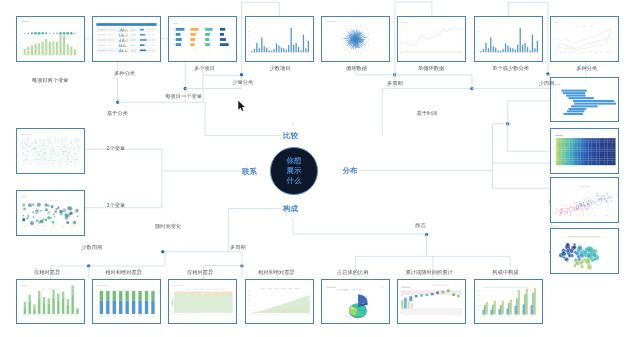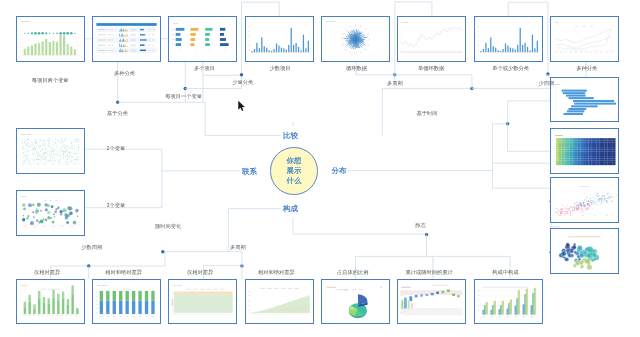--- a/index.html
+++ b/index.html
@@ -9,21 +9,21 @@
   -webkit-font-smoothing:antialiased;}
 #stage{position:relative;width:640px;height:337px;background:#fff;padding-left:28px;}
 svg.lines{position:absolute;left:0;top:0;width:640px;height:337px;overflow:visible;}
 .card{position:absolute;box-sizing:border-box;border:1px solid #4a7fc1;background:#fff;}
 .card>svg{display:block;width:100%;height:100%;}
 .cap{position:absolute;font-size:5.25px;line-height:1;color:#555;white-space:nowrap;
   transform:translateX(-50%);letter-spacing:0;}
 .nlbl{position:absolute;font-size:5.25px;line-height:1;color:#5f5f5f;white-space:nowrap;
   letter-spacing:0;}
 .hub{position:absolute;box-sizing:border-box;border:0.9px solid #5588c8;border-radius:50%;
-  background:#fef9c3;display:flex;flex-direction:column;align-items:center;justify-content:center;}
+  background:#0f172a;display:flex;flex-direction:column;align-items:center;justify-content:center;}
 .hub div{font-size:7.4px;color:#4a86c8;line-height:1.36;font-weight:bold;}
 .br{position:absolute;font-size:7.5px;line-height:1;color:#4a86c8;font-weight:bold;
   transform:translate(-50%,-50%);background:#fff;padding:0 1.5px;white-space:nowrap;}
 .cursor{position:absolute;width:9px;height:13px;}
 </style>
 </head>
 <body>
 
 <div id="stage">
 <svg class="lines" viewBox="0 0 640 337">
@@ -2086,21 +2086,21 @@
 <div class="nlbl" style="left:416.6px;top:111.0px;">基于时间</div>
 <div class="nlbl" style="left:386.9px;top:80.6px;">多周期</div>
 <div class="nlbl" style="left:155.0px;top:223.8px;">随时间变化</div>
 <div class="nlbl" style="left:81.3px;top:244.6px;">少数周期</div>
 <div class="nlbl" style="left:230.0px;top:244.7px;">多周期</div>
 <div class="nlbl" style="left:415.3px;top:223.2px;">静态</div>
 <div class="nlbl" style="left:106.6px;top:145.5px;">2个变量</div>
 <div class="nlbl" style="left:106.6px;top:203.2px;">3个变量</div>
 <div class="br" style="left:290.5px;top:135.6px">比较</div>
 <div class="br" style="left:249.5px;top:172px">联系</div>
-<div class="br" style="left:339px;top:171.0px">分布</div>
+<div class="br" style="left:350px;top:171.0px">分布</div>
 <div class="br" style="left:290.5px;top:209.0px">构成</div>
 <div class="hub" style="left:270.3px;top:147.4px;width:47.4px;height:47.4px">
       <div>你想</div>
       <div>展示</div>
       <div>什么</div>
     </div>
 <svg class="cursor" style="left:237px;top:100px" viewBox="0 0 12 18">
       <path d="M1.5,1 L1.5,13.5 L4.6,10.7 L6.6,15.2 L8.6,14.3 L6.7,10 L10.6,9.6 Z" fill="#1b1b1b"></path>
     </svg>
 </div>

